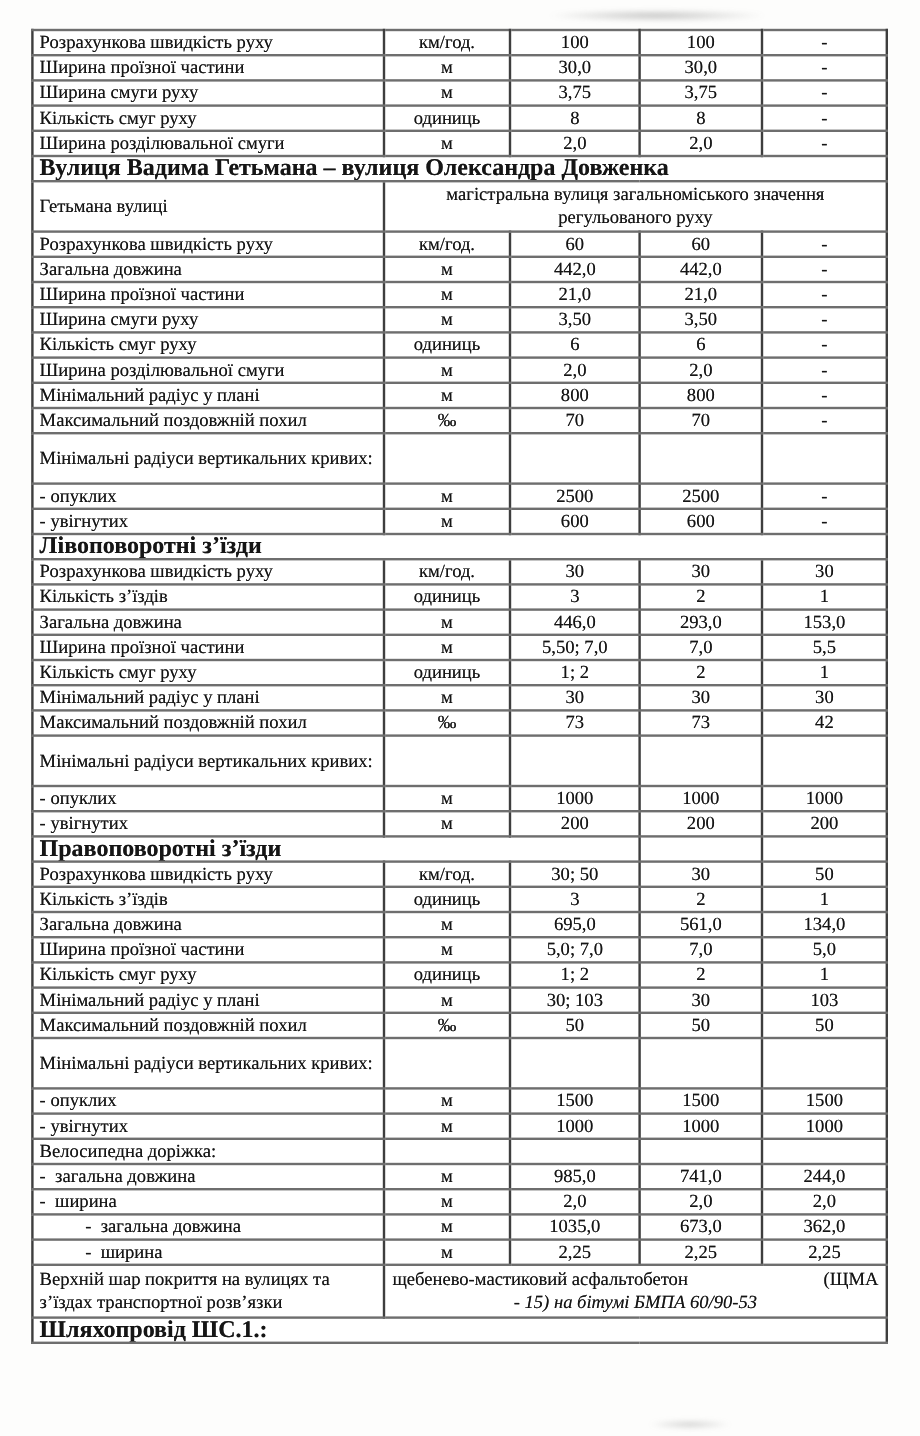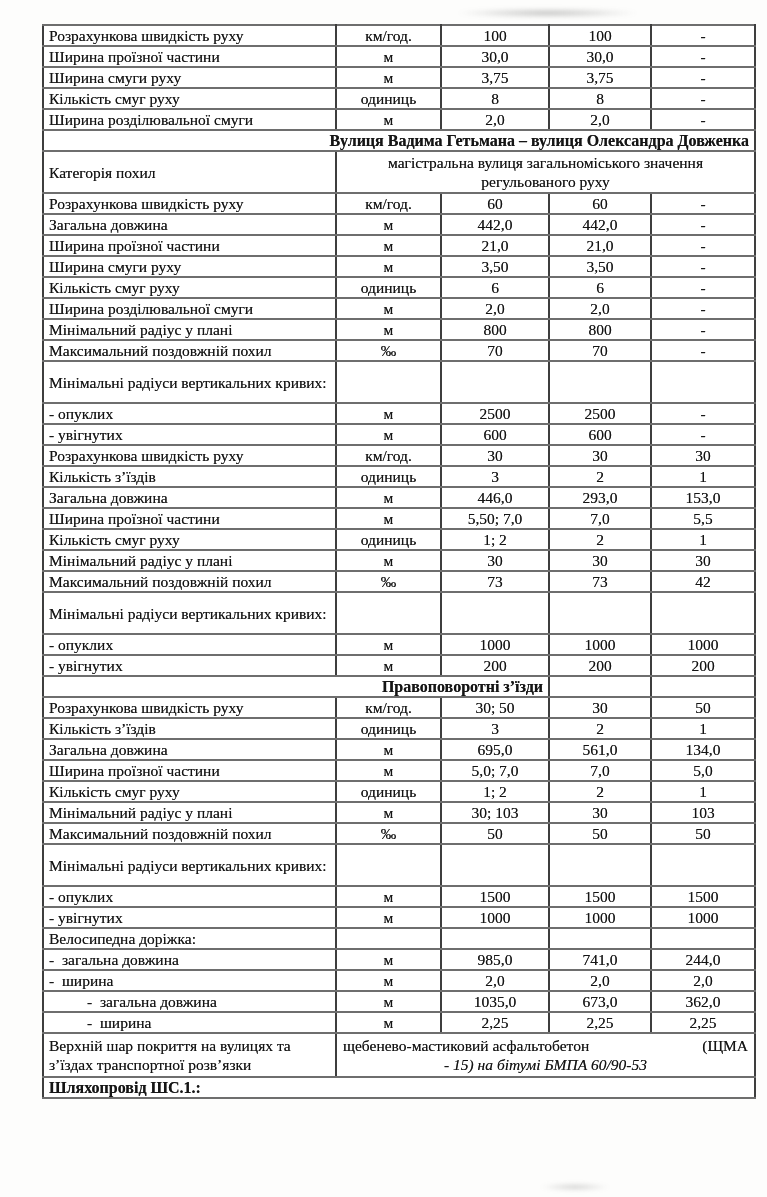--- a/index.html
+++ b/index.html
@@ -6,21 +6,21 @@
   body{
     width:767px;height:1197px;
     background:#fdfdfc;
     position:relative;
     font-family:"Liberation Serif","DejaVu Serif",serif;
     color:#151515;
     overflow:hidden;
   }
   .scan-noise{position:absolute;border-radius:50%;filter:blur(2px);pointer-events:none;}
   table.params{
-    position:absolute;left:42px;top:24px;
+    position:absolute;left:26px;top:24px;
     width:712px;
     border-collapse:collapse;
     table-layout:fixed;
     background:#fff;
   }
   table.params{border:2px solid #3c3c3c;}
   td{
     border-left:2px solid #3e3e3e;
     border-right:2px solid #3e3e3e;
     border-top:2px solid #6e6e6e;
@@ -31,22 +31,22 @@
     padding:0 5px;
     text-shadow:0 0 .4px rgba(0,0,0,.65);
     overflow:hidden;
     white-space:normal;
   }
   tr.rh td{height:19px;}
   tr.rt td{height:40px;}
   td.label{text-align:left;}
   td.label.ind2{padding-left:43px;}
   td.unit,td.val{text-align:center;}
-  td.sec{text-align:right;font-weight:bold;font-size:16px;}
-  td.fullbold{text-align:left;font-weight:bold;font-size:16px;}
+  td.sec{text-align:left;font-weight:bold;font-size:20px;}
+  td.fullbold{text-align:left;font-weight:bold;font-size:20px;}
   td.mergedcenter{text-align:center;}
   td.surface{padding:1px 6px;border-radius:15px;}
   .surface-line1{display:flex;justify-content:space-between;}
   .surface-line2{text-align:center;font-style:italic;}
 </style>
 </head>
 <body>
 
 <div class="scan-noise" style="left:455px;top:8px;width:185px;height:10px;background:radial-gradient(ellipse,rgba(90,90,90,.35),rgba(90,90,90,0) 70%);"></div>
 <div class="scan-noise" style="left:120px;top:36px;width:70px;height:8px;background:radial-gradient(ellipse,rgba(110,110,110,.3),rgba(110,110,110,0) 70%);"></div>
@@ -93,21 +93,21 @@
         <td class="label">Ширина розділювальної смуги</td>
         <td class="unit">м</td>
         <td class="val">2,0</td>
         <td class="val">2,0</td>
         <td class="val">-</td>
       </tr>
       <tr class="rh">
         <td class="sec" colspan="5">Вулиця Вадима Гетьмана – вулиця Олександра Довженка</td>
       </tr>
       <tr class="rt">
-        <td class="label">Категорія похил</td>
+        <td class="label">Гетьмана вулиці</td>
         <td class="mergedcenter" colspan="4">магістральна вулиця загальноміського значення регульованого руху</td>
       </tr>
       <tr class="rh">
         <td class="label">Розрахункова швидкість руху</td>
         <td class="unit">км/год.</td>
         <td class="val">60</td>
         <td class="val">60</td>
         <td class="val">-</td>
       </tr>
       <tr class="rh">
@@ -172,20 +172,23 @@
         <td class="val">2500</td>
         <td class="val">2500</td>
         <td class="val">-</td>
       </tr>
       <tr class="rh">
         <td class="label">- увігнутих</td>
         <td class="unit">м</td>
         <td class="val">600</td>
         <td class="val">600</td>
         <td class="val">-</td>
+      </tr>
+      <tr class="rh">
+        <td class="sec" colspan="5">Лівоповоротні з’їзди</td>
       </tr>
       <tr class="rh">
         <td class="label">Розрахункова швидкість руху</td>
         <td class="unit">км/год.</td>
         <td class="val">30</td>
         <td class="val">30</td>
         <td class="val">30</td>
       </tr>
       <tr class="rh">
         <td class="label">Кількість з’їздів</td>

